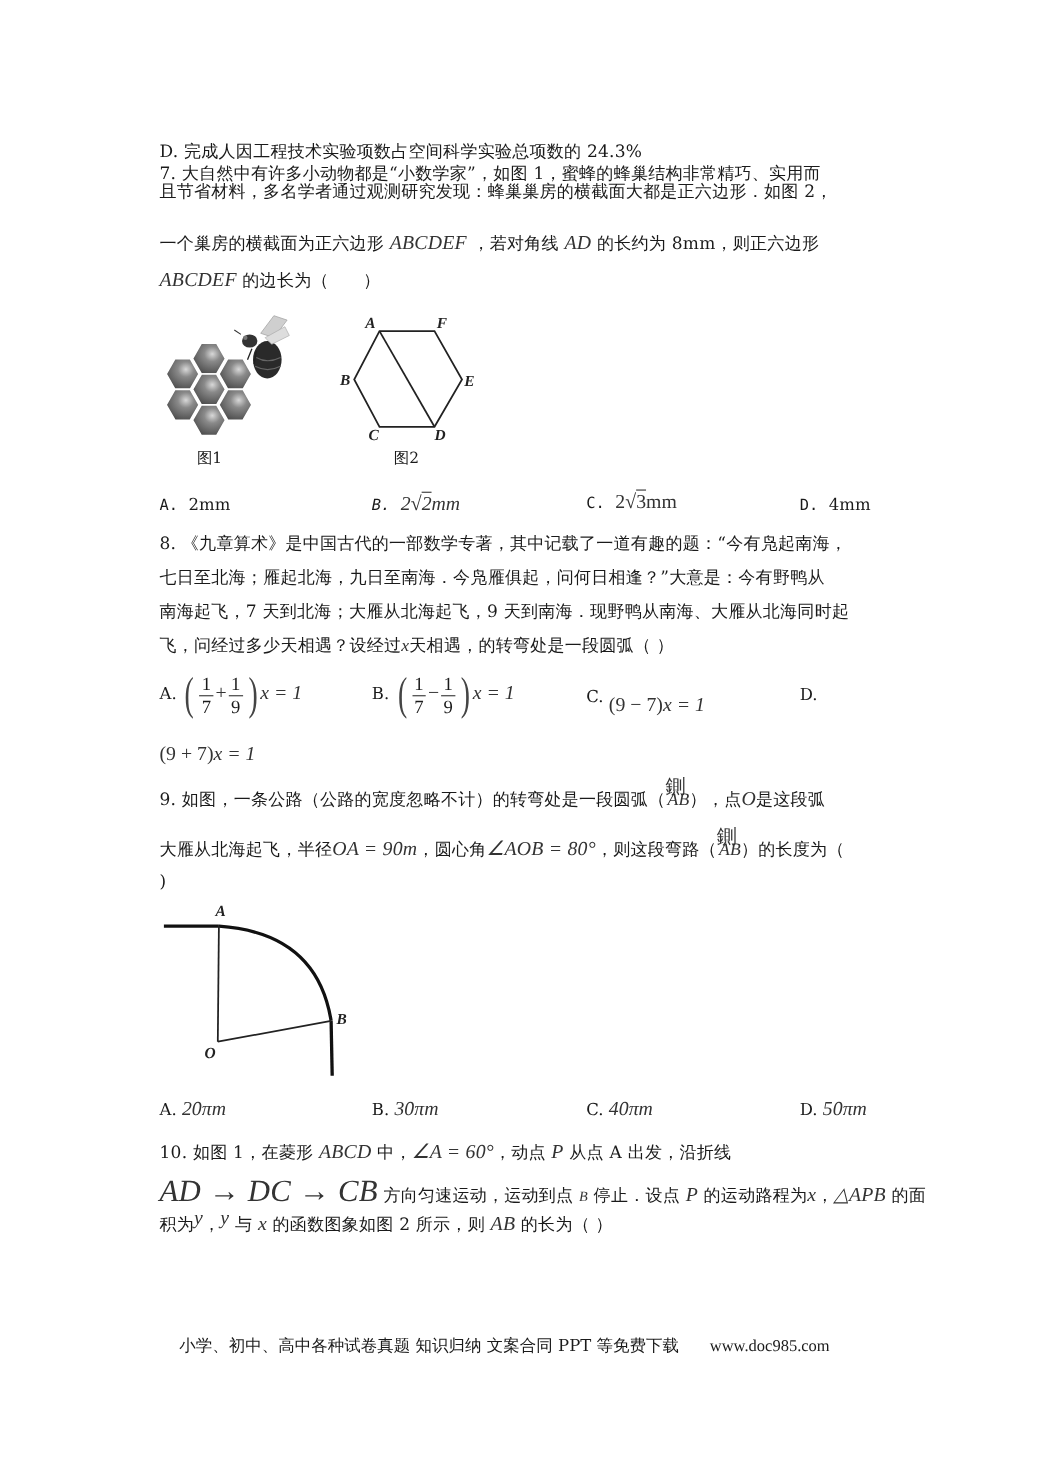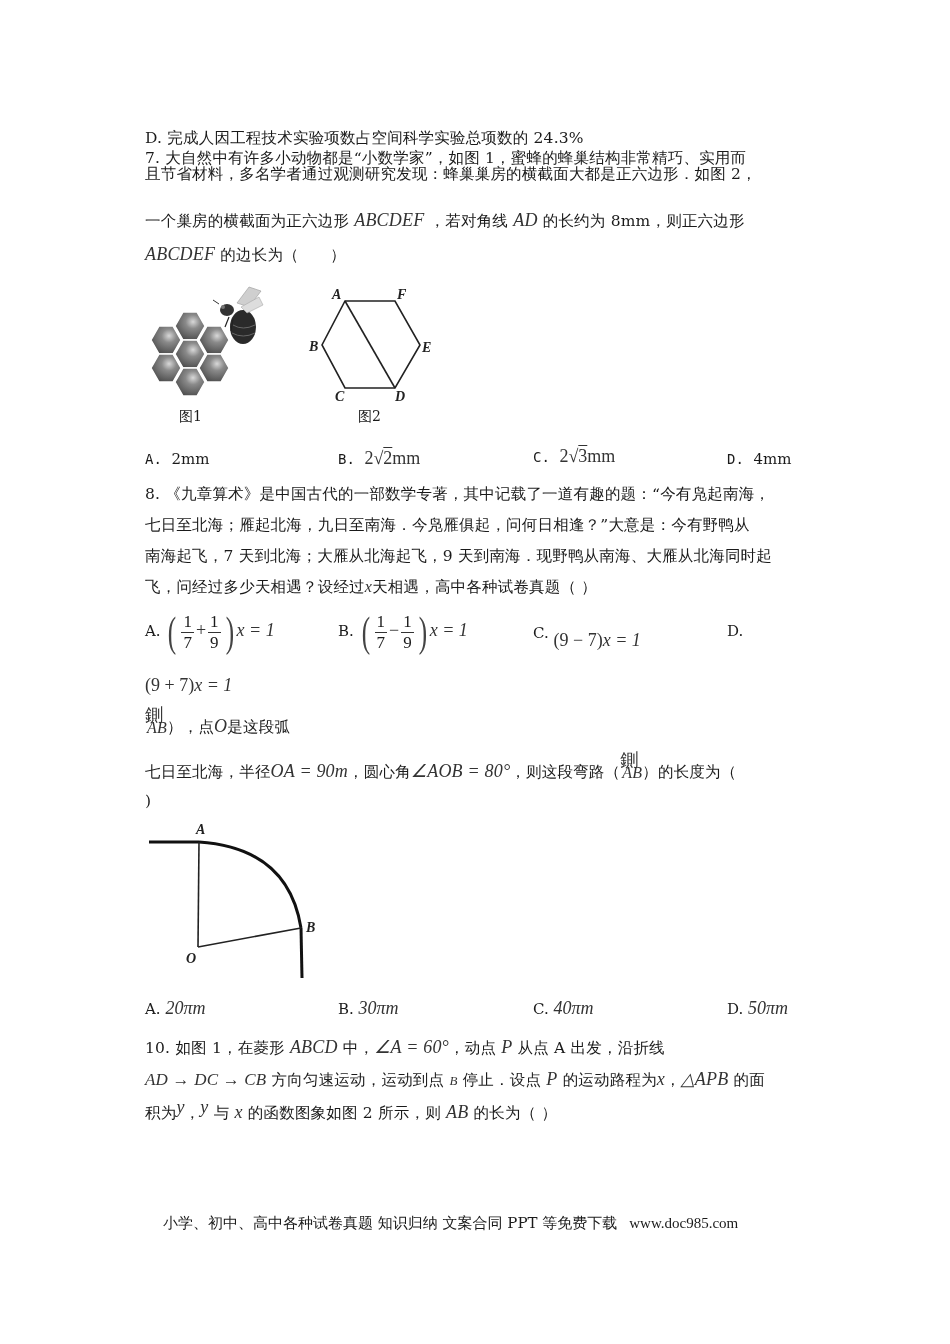--- a/index.html
+++ b/index.html
@@ -13,21 +13,21 @@
   .frac { display:inline-block; vertical-align:middle; text-align:center; font-family:"Liberation Serif", serif; font-size:17px; line-height:20px; margin:0 2px; }
   .frac .num { display:block; border-bottom:1px solid #333; padding:0 2px; }
   .frac .den { display:block; padding:0 2px; }
   .paren { font-family:"Liberation Serif", serif; font-size:42px; font-weight:100; vertical-align:middle; color:#444; transform:scaleX(0.6); display:inline-block; }
   .arcsym { position:relative; display:inline-block; width:22px; height:22px; vertical-align:middle; }
   .arcsym .g { position:absolute; left:0; top:-14px; font-size:18px; color:#333; }
   .arcsym .ab { position:absolute; left:2px; top:2px; font-family:"Liberation Serif", serif; font-style:italic; font-size:16px; color:#333; }
   .figlabel { position:absolute; font-size:14px; }
   .ptlabel { position:absolute; font-family:"Liberation Serif", serif; font-style:italic; font-size:14px; font-weight:bold; color:#222; }
   .footer { position:absolute; top:1214px; left:163px; font-size:15px; white-space:nowrap; }
-  .footer .url { font-family:"Liberation Serif", serif; margin-left:12px; }
+  .footer .url { font-family:"Liberation Serif", serif; margin-left:28px; }
 </style>
 </head>
 <body>
 
 <div class="line" style="top:128px;">D. 完成人因工程技术实验项数占空间科学实验总项数的 24.3%</div>
 
 <div>
   <div class="line" style="top:148px;">7. 大自然中有许多小动物都是“小数学家”，如图 1，蜜蜂的蜂巢结构非常精巧、实用而</div>
   <div class="line" style="top:164px;">且节省材料，多名学者通过观测研究发现：蜂巢巢房的横截面大都是正六边形．如图 2，</div>
   <div class="line" style="top:210px;">
@@ -80,37 +80,37 @@
   <span class="ptlabel" style="left:309px; top:339px;">B</span>
   <span class="ptlabel" style="left:335px; top:389px;">C</span>
   <span class="ptlabel" style="left:395px; top:389px;">D</span>
   <span class="ptlabel" style="left:422px; top:340px;">E</span>
   <span class="ptlabel" style="left:397px; top:287px;">F</span>
   <div class="figlabel" style="left:358px; top:408px;">图2</div>
 
   <div class="opt" style="left:145px; top:450px;">
     <span class="optlbl">A.</span>&nbsp;&nbsp;<span>2mm</span>
   </div>
-  <div class="opt" style="left:338px; top:448px;">
+  <div class="opt" style="left:338px; top:448px;font-style:italic;">
     <span class="optlbl">B.</span>&nbsp;&nbsp;<span class="mu">2</span><span class="mu">√</span><span class="mu" style="text-decoration:overline;">2</span><span class="mu">mm</span>
   </div>
   <div class="opt" style="left:533px; top:446px;">
     <span class="optlbl">C.</span>&nbsp;&nbsp;<span class="mu">2</span><span class="mu">√</span><span class="mu" style="text-decoration:overline;">3</span><span class="mu">mm</span>
   </div>
   <div class="opt" style="left:727px; top:450px;text-align:right;">
     <span class="optlbl">D.</span>&nbsp;&nbsp;<span>4mm</span>
   </div>
 </div>
 
 <div>
   <div class="line" style="top:484px;">8. 《九章算术》是中国古代的一部数学专著，其中记载了一道有趣的题：“今有凫起南海，</div>
   <div class="line" style="top:515px;">七日至北海；雁起北海，九日至南海．今凫雁俱起，问何日相逢？”大意是：今有野鸭从</div>
   <div class="line" style="top:546px;">南海起飞，7 天到北海；大雁从北海起飞，9 天到南海．现野鸭从南海、大雁从北海同时起</div>
   <div class="line" style="top:577px;">
-    <span>飞，问经过多少天相遇？设经过</span><span class="m" style="font-size:16px;">x</span><span>天相遇，高中各种试卷真题（ ）</span>
+    <span>飞，问经过多少天相遇？设经过</span><span class="m" style="font-size:16px;">x</span><span>天相遇，的转弯处是一段圆弧（ ）</span>
   </div>
 
   <div class="opt" style="left:145px; top:608px;">
     <span>A.</span>
     <span class="paren">(</span><span class="frac"><span class="num">1</span><span class="den">7</span></span><span class="mu">+</span><span class="frac"><span class="num">1</span><span class="den">9</span></span><span class="paren">)</span><span class="m">x = 1</span>
   </div>
   <div class="opt" style="left:338px; top:608px;">
     <span>B.</span>
     <span class="paren">(</span><span class="frac"><span class="num">1</span><span class="den">7</span></span><span class="mu">−</span><span class="frac"><span class="num">1</span><span class="den">9</span></span><span class="paren">)</span><span class="m">x = 1</span>
   </div>
@@ -119,24 +119,24 @@
     <span class="mu" style="position:relative; top:8px;">(9 − 7)</span><span class="m" style="position:relative; top:8px;">x = 1</span>
   </div>
   <div class="opt" style="left:727px; top:622px;">D.</div>
   <div class="opt" style="left:145px; top:675px;">
     <span class="mu">(9 + 7)</span><span class="m">x = 1</span>
   </div>
 </div>
 
 <div>
   <div class="line" style="top:716px;">
-    <span class="arcsym"><span class="g">鍘</span><span class="ab">AB</span></span><span>），点</span><span class="m">O</span><span>是这段弧</span>
+    <span>9. 如图，一条公路（公路的宽度忽略不计）的转弯处是一段圆弧（</span><span class="arcsym"><span class="g">鍘</span><span class="ab">AB</span></span><span>），点</span><span class="m">O</span><span>是这段弧</span>
   </div>
   <div class="line" style="top:760px;">
-    <span>七日至北海，半径</span><span class="m">OA = 90m</span><span>，圆心角</span><span class="m">∠AOB = 80°</span><span>，则这段弯路（</span><span class="arcsym"><span class="g">鍘</span><span class="ab">AB</span></span><span>）的长度为（</span>
+    <span>大雁从北海起飞，半径</span><span class="m">OA = 90m</span><span>，圆心角</span><span class="m">∠AOB = 80°</span><span>，则这段弯路（</span><span class="arcsym"><span class="g">鍘</span><span class="ab">AB</span></span><span>）的长度为（</span>
   </div>
   <div class="line" style="top:792px;">)</div>
 
   <svg style="position:absolute; left:140px; top:815px;" width="200" height="175" viewBox="140 815 200 175">
     <line x1="149" y1="842" x2="199" y2="842" stroke="#111" stroke-width="3"></line>
     <path d="M199,842 Q288,848 301,928" fill="none" stroke="#111" stroke-width="3"></path>
     <line x1="301" y1="928" x2="302" y2="978" stroke="#111" stroke-width="3"></line>
     <line x1="199" y1="842" x2="198" y2="947" stroke="#222" stroke-width="1.6"></line>
     <line x1="198" y1="947" x2="301" y2="928" stroke="#222" stroke-width="1.6"></line>
   </svg>
@@ -156,21 +156,21 @@
   <div class="opt" style="left:727px; top:998px;">
     <span>D.</span> <span class="m">50πm</span>
   </div>
 </div>
 
 <div>
   <div class="line" style="top:1036px;">
     <span>10. 如图 1，在菱形 </span><span class="m">ABCD</span><span> 中，</span><span class="m">∠A = 60°</span><span>，动点 </span><span class="m">P</span><span> 从点 A 出发，沿折线</span>
   </div>
   <div class="line" style="top:1068px;">
-    <span class="m" style="font-size:17px;">AD → DC → CB</span><span> 方向匀速运动，运动到点 </span><span class="m" style="font-size:13px;">B</span><span> 停止．设点 </span><span class="m">P</span><span> 的运动路程为</span><span class="m">x</span><span>，</span><span class="m">△APB</span><span> 的面</span>
+    <span class="m" style="font-size:28px;">AD → DC → CB</span><span> 方向匀速运动，运动到点 </span><span class="m" style="font-size:13px;">B</span><span> 停止．设点 </span><span class="m">P</span><span> 的运动路程为</span><span class="m">x</span><span>，</span><span class="m">△APB</span><span> 的面</span>
   </div>
   <div class="line" style="top:1102px;">
     <span>积为</span><span class="m" style="position:relative; top:-5px;">y</span><span>，</span><span class="m" style="position:relative; top:-5px;">y</span><span> 与 </span><span class="m">x</span><span> 的函数图象如图 2 所示，则 </span><span class="m">AB</span><span> 的长为（ ）</span>
   </div>
 </div>
 
 <div class="footer">
   <span>小学、初中、高中各种试卷真题  知识归纳  文案合同  PPT 等免费下载</span><span class="url">www.doc985.com</span>
 </div>
 

